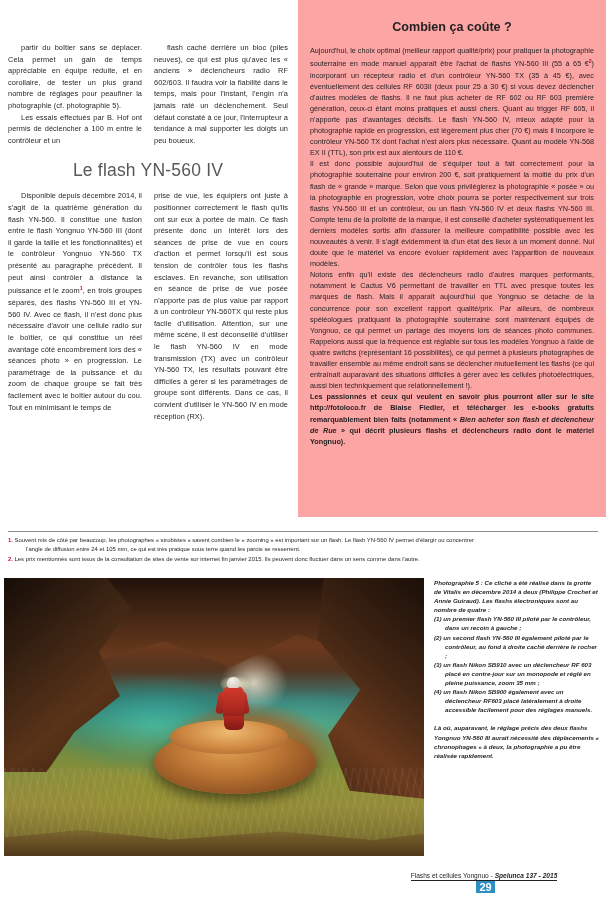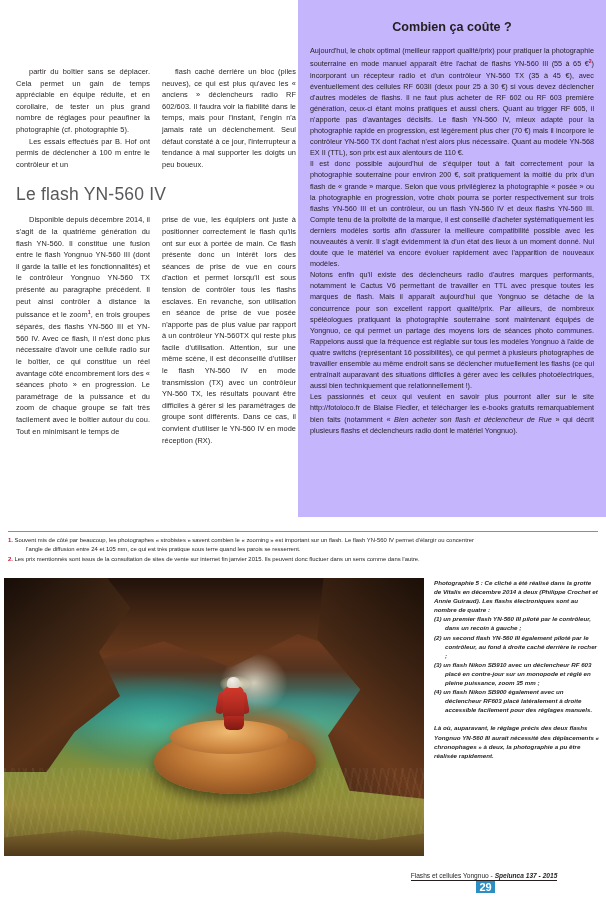--- a/index.html
+++ b/index.html
@@ -8,69 +8,69 @@
     background:#ffffff;
     font-family:"Liberation Sans", sans-serif;
     color:#231f20;
     position:relative;
     overflow:hidden;
   }
   .page{position:relative;width:606px;height:900px;}
 
   
   .left-zone{
-    position:absolute;left:0;top:16px;width:296px;height:520px;
-    padding:8px;box-sizing:border-box;
+    position:absolute;left:0;top:0;width:296px;height:520px;
+    padding:0;box-sizing:border-box;
   }
   .twocol{
     column-count:2;column-gap:12px;
     padding:42px 8px 0 8px;box-sizing:border-box;width:296px;
   }
   .twocol p{
     margin:0;
     font-size:7.4px;line-height:11.6px;
     text-align:justify;
     text-indent:13px;
     letter-spacing:0.05px;
   }
   .twocol p.noind{text-indent:0;margin-top:24px;}
   .sup-note{font-size:5.3px;vertical-align:super;color:#c8102e;font-weight:bold;}
 
   .section-head{
     column-span:all;
-    text-align:left;
+    text-align:center;
     font-size:17.5px;
     font-weight:400;
     color:#58585b;
     margin:14px 0 9px 0;
     letter-spacing:0.2px;
   }
 
   
   .right-panel{
     position:absolute;left:298px;top:0;width:308px;height:517px;
-    background:#c4b5fd;
+    background:#fca5a5;
     box-sizing:border-box;
     padding:14px 12px 10px 12px;
   }
   .panel-head{
     text-align:center;
     font-size:12.6px;
     font-weight:bold;
     color:#231f20;
     margin:6px 0 11px 0;
   }
   .right-panel p{
     margin:0;
     font-size:7.25px;
     line-height:11.1px;
     text-align:justify;
     text-indent:0;
   }
-  .right-panel p.bold{font-weight:normal;}
+  .right-panel p.bold{font-weight:bold;}
   .right-panel em{font-style:italic;}
   .euro-note{font-size:5.2px;vertical-align:super;color:#c8102e;font-weight:bold;}
 
   
   .footnotes{
     position:absolute;left:8px;top:531px;width:590px;
   }
   .fn-rule{
     height:0;border-top:1.1px solid #8e8e90;width:100%;margin:0 0 4px 0;
   }

